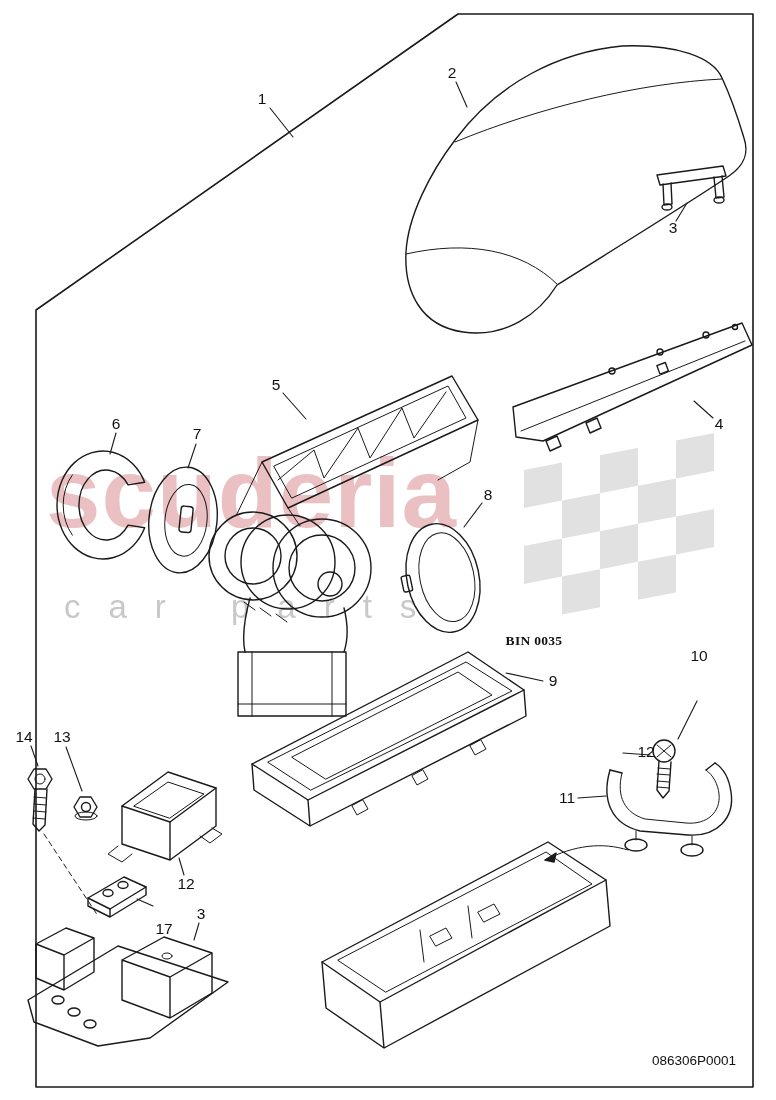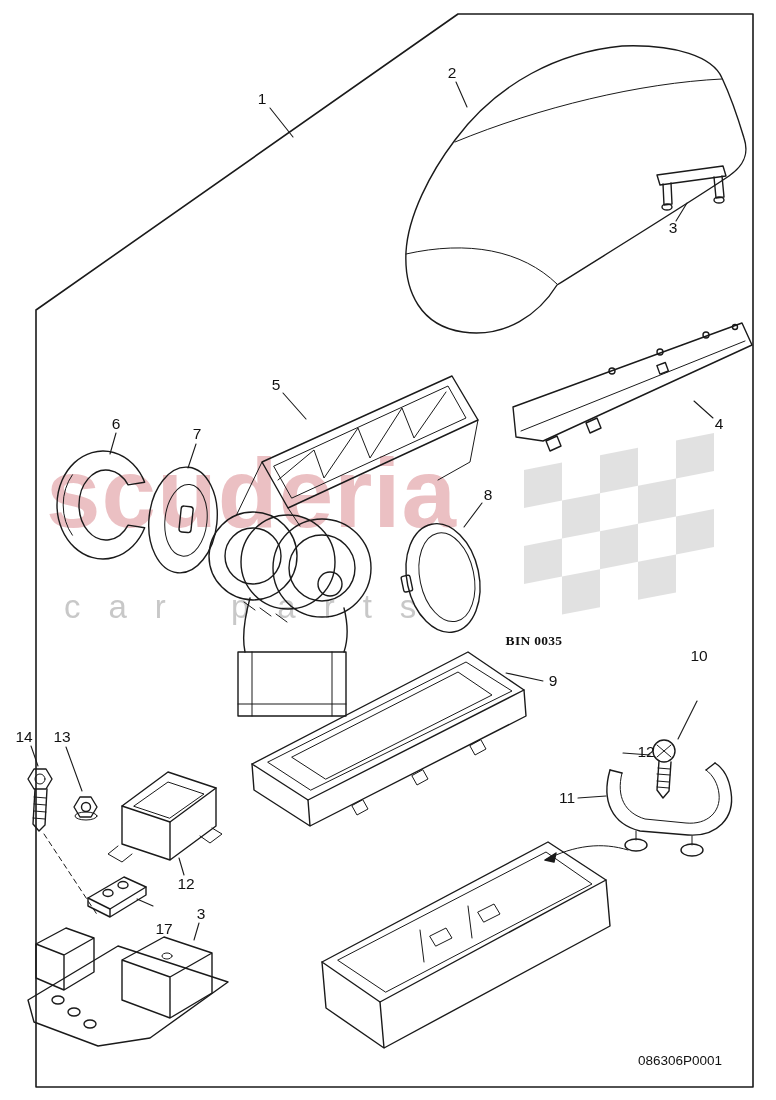--- a/index.html
+++ b/index.html
@@ -9,21 +9,21 @@
   .ln{stroke:#1a1a1a;fill:none;stroke-width:1.4;stroke-linejoin:round;stroke-linecap:round;}
   .thin{stroke-width:1;}
   .leader line{stroke-width:1.1;}
   .callout{position:absolute;transform:translate(-50%,-50%);font-size:15.5px;line-height:1;}
   .wm-brand{position:absolute;left:46px;top:444px;font-size:98px;font-weight:bold;letter-spacing:1px;
             color:rgba(207,106,112,0.42);line-height:1;white-space:nowrap;}
   .wm-sub{position:absolute;left:64px;top:590px;font-size:33px;letter-spacing:28px;
           color:rgba(145,145,145,0.5);line-height:1;white-space:nowrap;}
   .bin-label{position:absolute;left:534px;top:641px;transform:translate(-50%,-50%);
              font-weight:bold;font-size:13.5px;letter-spacing:.3px;white-space:nowrap;font-family:Liberation Serif, serif;}
-  .doc-number{position:absolute;left:638px;top:1053px;width:112px;text-align:left;font-size:13.5px;}
+  .doc-number{position:absolute;left:638px;top:1053px;width:112px;text-align:center;font-size:13.5px;}
 </style>
 </head>
 <body>
 
 <div class="stage">
 
   <div class="wm-brand">scuderia</div>
   <div class="wm-sub">car parts</div>
 
   <svg width="776" height="1100" viewBox="0 0 776 1100">

